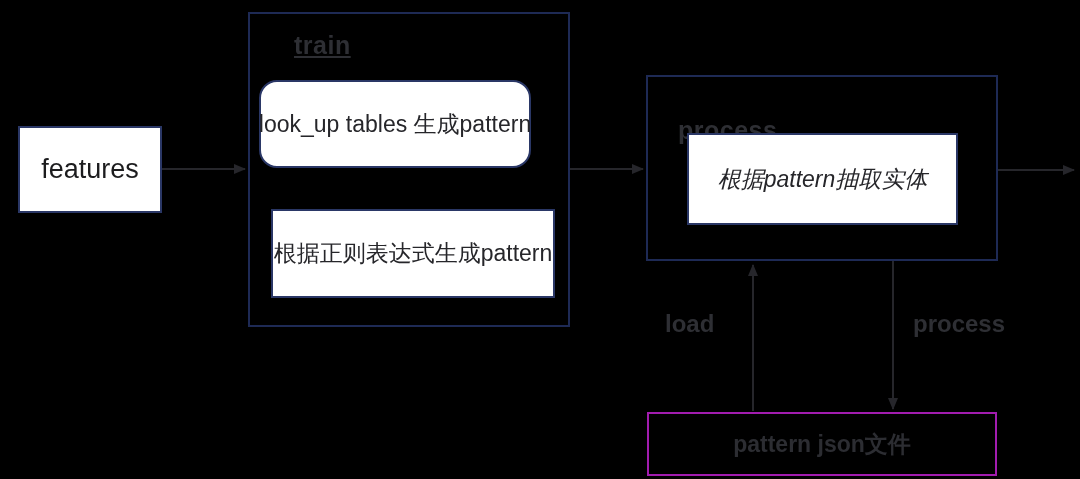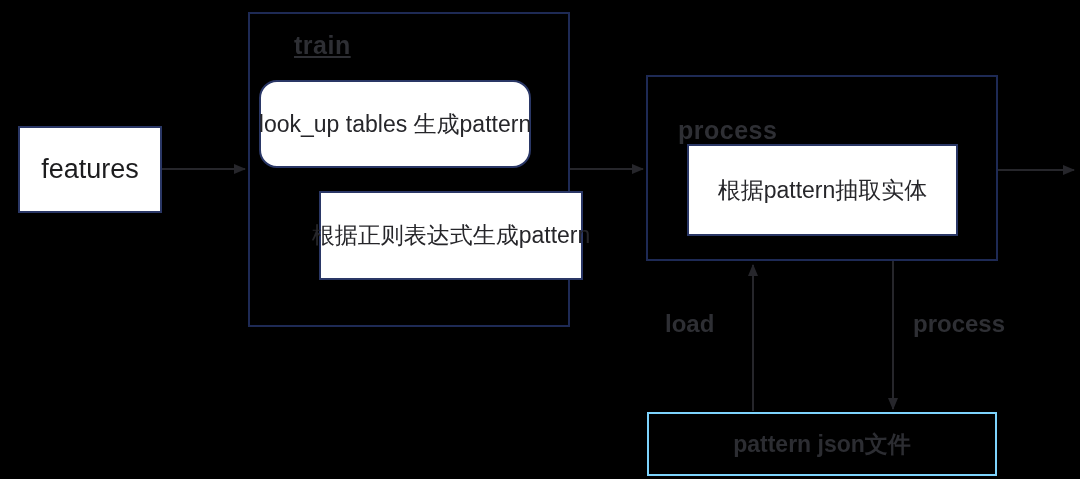--- a/index.html
+++ b/index.html
@@ -41,21 +41,21 @@
     font-size: 23px;
     white-space: nowrap;
   }
   .node.features {
     font-size: 27px;
     color: #1c1c1e;
   }
   .dark-node {
     position: absolute;
     background: #000000;
-    border: 2px solid #7dd3fc;
+    border: 2px solid #a21caf;
     box-sizing: border-box;
     display: flex;
     align-items: center;
     justify-content: center;
     color: #2c2d32;
     font-size: 23px;
     font-weight: 600;
     white-space: nowrap;
   }
   .edge-label {
@@ -96,28 +96,28 @@
     <span>features</span>
   </div>
 
   <div class="group-box" style="left:248px; top:12px; width:322px; height:315px;"></div>
   <div class="group-label" style="left:294px; top:31px;text-decoration:underline;">train</div>
 
   <div class="node" style="left:259px; top:80px; width:272px; height:88px;border-radius:18px;">
     <span>look_up tables 生成pattern</span>
   </div>
 
-  <div class="node" style="left:271px; top:191px; width:264px; height:89px;margin-left:48px;">
+  <div class="node" style="left:271px; top:209px; width:284px; height:89px;">
     <span>根据正则表达式生成pattern</span>
   </div>
 
   <div class="group-box" style="left:646px; top:75px; width:352px; height:186px;"></div>
   <div class="group-label" style="left:678px; top:116px;">process</div>
 
-  <div class="node" style="left:687px; top:144px; width:271px; height:92px;">
+  <div class="node" style="left:687px; top:133px; width:271px; height:92px;font-style:italic;">
     <span>根据pattern抽取实体</span>
   </div>
 
   <div class="edge-label" style="left:665px; top:310px;">load</div>
   <div class="edge-label" style="left:913px; top:310px;">process</div>
 
   <div class="dark-node" style="left:647px; top:412px; width:350px; height:64px;">
     <span>pattern json文件</span>
   </div>
 

